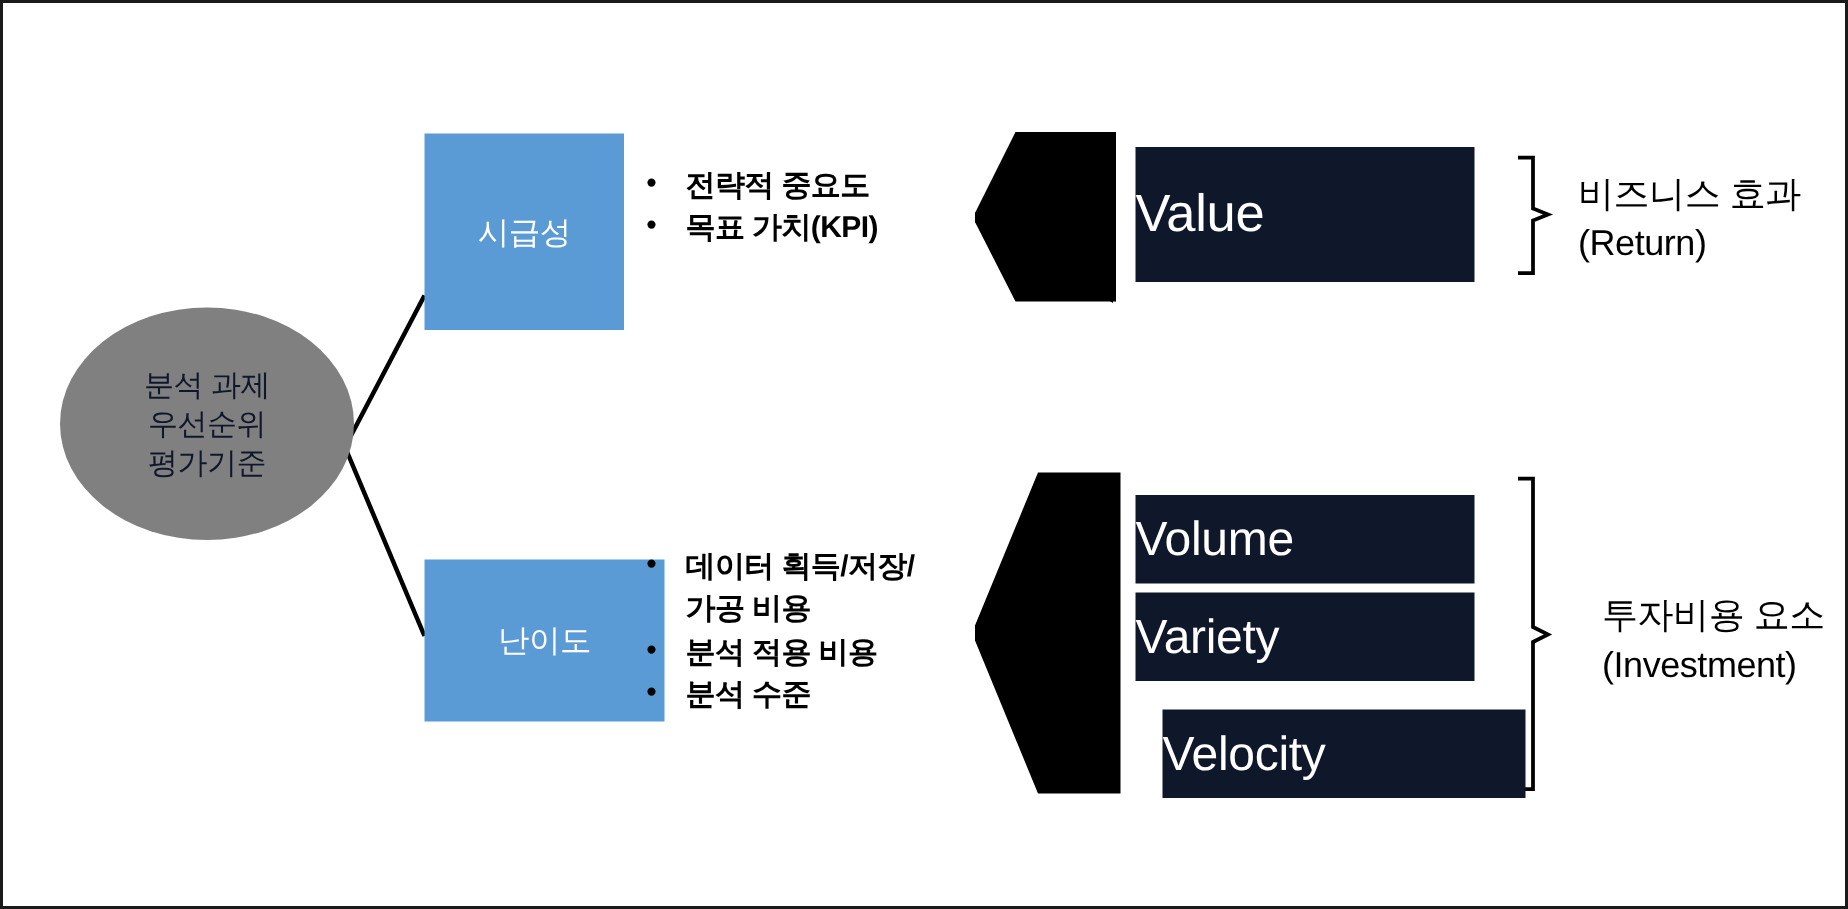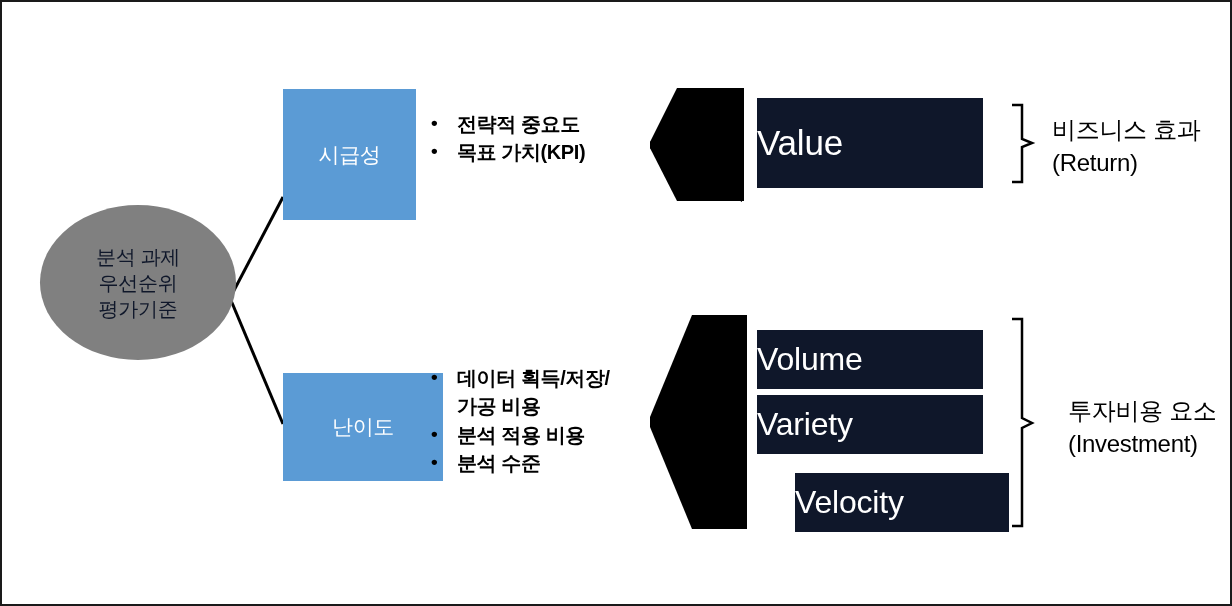--- a/index.html
+++ b/index.html
@@ -86,21 +86,21 @@
     position: absolute;
     background: #0f172a;
     display: flex;
     align-items: center;
     color: #ffffff;
     letter-spacing: -0.2px;
   }
   #orange-value   { left: 755px; top: 96px;  width: 226px; height: 90px; font-size: 35px; }
   #orange-volume  { left: 755px; top: 328px; width: 226px; height: 59px; font-size: 32px; }
   #orange-variety { left: 755px; top: 393px; width: 226px; height: 59px; font-size: 32px; }
-  #orange-velocity{ left: 793px; top: 471px; width: 214px; height: 59px; font-size: 32px; }
+  #orange-velocity{ left: 773px; top: 471px; width: 242px; height: 59px; font-size: 32px; }
 
   .group-label {
     position: absolute;
     font-size: 24px;
     color: #000000;
     line-height: 1.36;
     letter-spacing: -0.3px;
     white-space: nowrap;
   }
   #label-return     { left: 1050px; top: 112px; }

